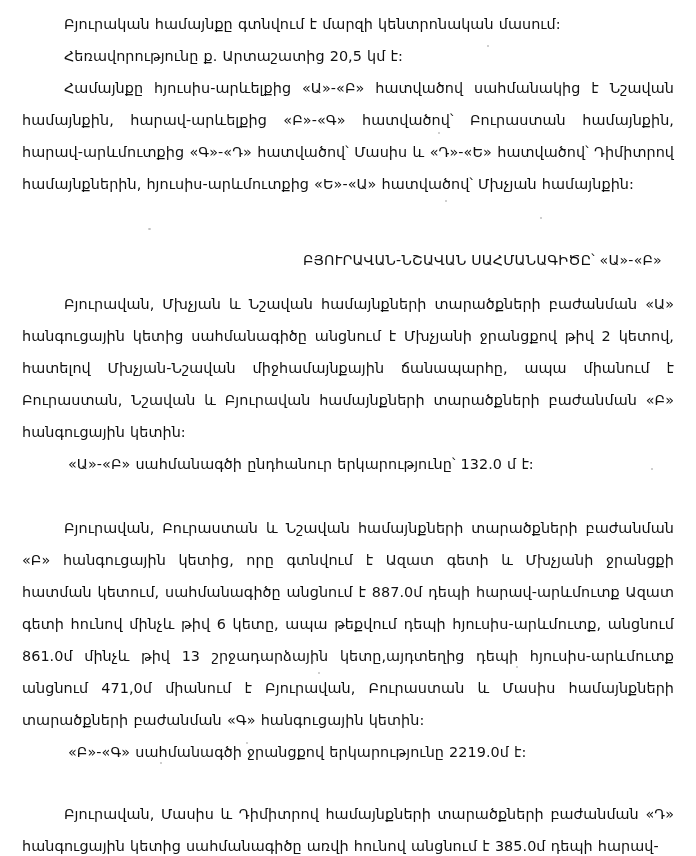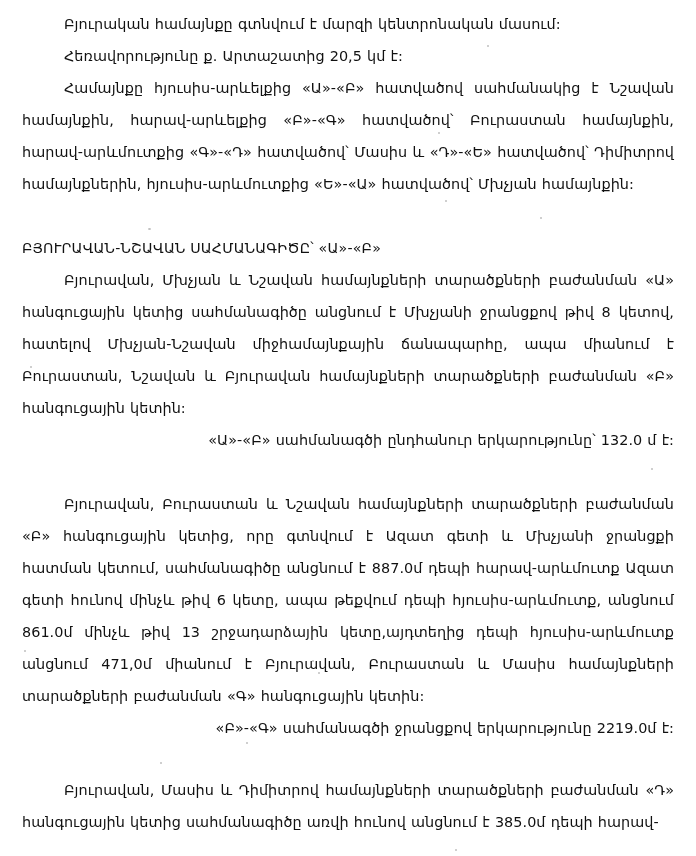--- a/index.html
+++ b/index.html
@@ -34,30 +34,30 @@
     color: #111111;
     text-align: justify;
     text-justify: inter-word;
     text-indent: 42px;
     letter-spacing: 0.05px;
     word-spacing: 0.5px;
     -webkit-font-smoothing: none;
   }
   p.para.measure {
     text-indent: 46px;
-    text-align: right;
+    text-align: left;
   }
   h2.heading {
-    margin: 0;
+    margin: 12px;
     padding: 0;
     font-size: 14.2px;
     line-height: 32px;
     font-weight: normal;
     color: #111111;
-    text-align: left;
+    text-align: right;
     letter-spacing: 0.2px;
   }
   .spacer-lg {
     height: 32px;
   }
   .spacer-md {
     height: 30px;
   }
   
   .speck {
@@ -78,21 +78,21 @@
     <p class="para">Բյուրական համայնքը գտնվում է մարզի կենտրոնական մասում:</p>
 
     <p class="para">Հեռավորությունը ք. Արտաշատից 20,5 կմ է:</p>
 
     <p class="para">Համայնքը հյուսիս-արևելքից «Ա»-«Բ» հատվածով սահմանակից է Նշավան համայնքին, հարավ-արևելքից «Բ»-«Գ» հատվածով՝ Բուրաստան համայնքին, հարավ-արևմուտքից «Գ»-«Դ» հատվածով՝ Մասիս և «Դ»-«Ե» հատվածով՝ Դիմիտրով համայնքներին, հյուսիս-արևմուտքից «Ե»-«Ա» հատվածով՝ Մխչյան համայնքին:</p>
 
     <div class="spacer-lg"></div>
 
     <h2 class="heading">ԲՅՈՒՐԱՎԱՆ-ՆՇԱՎԱՆ ՍԱՀՄԱՆԱԳԻԾԸ՝ «Ա»-«Բ»</h2>
 
-    <p class="para">Բյուրավան, Մխչյան և Նշավան համայնքների տարածքների բաժանման «Ա» հանգուցային կետից սահմանագիծը անցնում է Մխչյանի ջրանցքով թիվ 8 կետով, հատելով Մխչյան-Նշավան միջհամայնքային ճանապարհը, ապա միանում է Բուրաստան, Նշավան և Բյուրավան համայնքների տարածքների բաժանման «Բ» հանգուցային կետին:</p>
+    <p class="para">Բյուրավան, Մխչյան և Նշավան համայնքների տարածքների բաժանման «Ա» հանգուցային կետից սահմանագիծը անցնում է Մխչյանի ջրանցքով թիվ 2 կետով, հատելով Մխչյան-Նշավան միջհամայնքային ճանապարհը, ապա միանում է Բուրաստան, Նշավան և Բյուրավան համայնքների տարածքների բաժանման «Բ» հանգուցային կետին:</p>
 
     <p class="para measure">«Ա»-«Բ» սահմանագծի ընդհանուր երկարությունը՝ 132.0 մ է:</p>
 
     <div class="spacer-lg"></div>
 
 
     <p class="para">Բյուրավան, Բուրաստան և Նշավան համայնքների տարածքների բաժանման «Բ» հանգուցային կետից, որը գտնվում է Ազատ գետի և Մխչյանի ջրանցքի հատման կետում, սահմանագիծը անցնում է 887.0մ դեպի հարավ-արևմուտք Ազատ գետի հունով մինչև թիվ 6 կետը, ապա թեքվում դեպի հյուսիս-արևմուտք, անցնում 861.0մ մինչև թիվ 13 շրջադարձային կետը,այդտեղից դեպի հյուսիս-արևմուտք անցնում 471,0մ միանում է Բյուրավան, Բուրաստան և Մասիս համայնքների տարածքների բաժանման «Գ» հանգուցային կետին:</p>
 
     <p class="para measure">«Բ»-«Գ» սահմանագծի ջրանցքով երկարությունը 2219.0մ է:</p>
 

